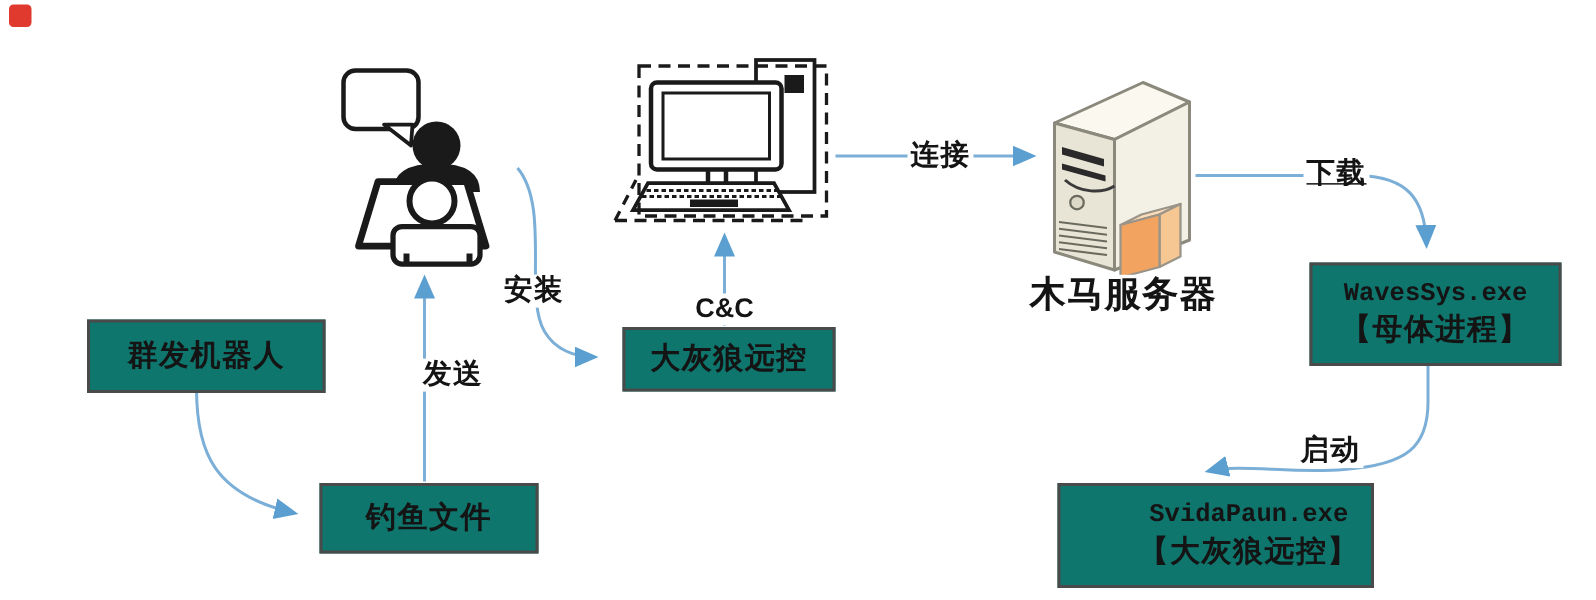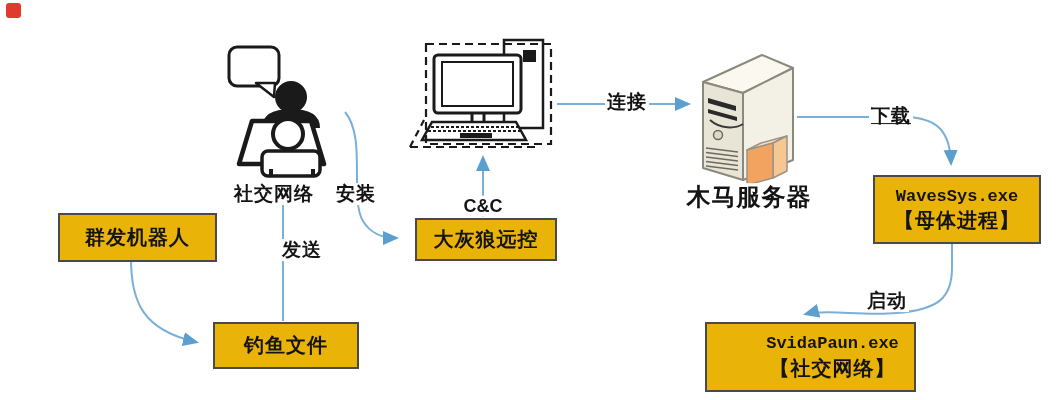--- a/index.html
+++ b/index.html
@@ -1,20 +1,20 @@
 <!DOCTYPE html>
 <html><head>
 <meta charset="utf-8">
 <style>
   html,body{margin:0;padding:0;background:#ffffff;}
   .canvas{position:relative;width:1064px;height:400px;background:#ffffff;overflow:hidden;
           font-family:"Liberation Sans","DejaVu Sans",sans-serif;}
   .layer{position:absolute;left:0;top:0;}
   .red-marker{position:absolute;left:6px;top:3px;width:15px;height:15px;border-radius:3px;}
-  .node{position:absolute;background:#eab308;border:2px solid #4a4a4a;display:flex;
+  .node{position:absolute;background:#0f766e;border:2px solid #4a4a4a;display:flex;
         flex-direction:column;align-items:center;justify-content:center;
         color:#141414;font-weight:bold;text-align:center;}
   .node .zh{font-size:20px;letter-spacing:1px;line-height:1.25;}
   .node .mono{font-family:"Liberation Mono","DejaVu Sans Mono",monospace;
               font-size:17px;font-weight:bold;line-height:1.3;}
   .lbl{position:absolute;transform:translate(-50%,-50%);background:#ffffff;
        color:#141414;font-weight:bold;font-size:19px;letter-spacing:1px;
        padding:0 2px;white-space:nowrap;line-height:1.15;}
   .lbl.cc{font-size:18px;letter-spacing:0;}
 </style>
@@ -103,25 +103,24 @@
     <span class="zh">大灰狼远控</span>
   </div>
 
   <div class="node" style="left:873px;top:175px;width:164px;height:65px;">
     <span class="mono">WavesSys.exe</span>
     <span class="zh">【母体进程】</span>
   </div>
 
   <div class="node" style="left:705px;top:322px;width:163px;height:66px;padding-left:44px;">
     <span class="mono">SvidaPaun.exe</span>
-    <span class="zh">【社交网络】</span>
+    <span class="zh">【大灰狼远控】</span>
   </div>
 
-  <div class="lbl" style="left:274px;top:194px;">社交网络</div>
   <div class="lbl" style="left:356px;top:194px;">安装</div>
   <div class="lbl" style="left:281px;top:250px;margin-left:21px;">发送</div>
   <div class="lbl cc" style="left:483px;top:178px;margin-top:28px;">C&amp;C</div>
-  <div class="lbl" style="left:627px;top:104px;font-family:Liberation Mono, monospace;">连接</div>
+  <div class="lbl" style="left:627px;top:104px;">连接</div>
   <div class="lbl" style="left:749px;top:197px;font-size:24px;">木马服务器</div>
   <div class="lbl" style="left:891px;top:116px;text-decoration:underline;">下载</div>
   <div class="lbl" style="left:887px;top:301px;">启动</div>
 
 </div>
 
 </body></html>

